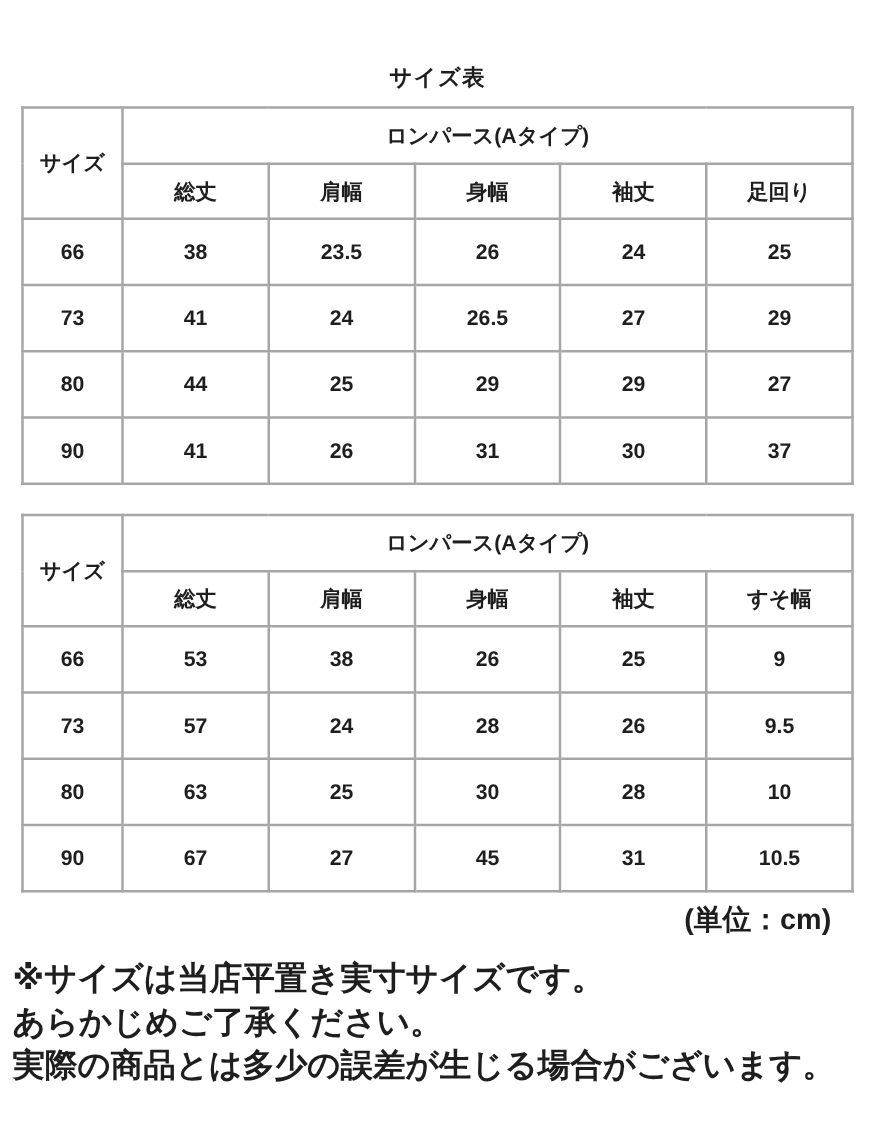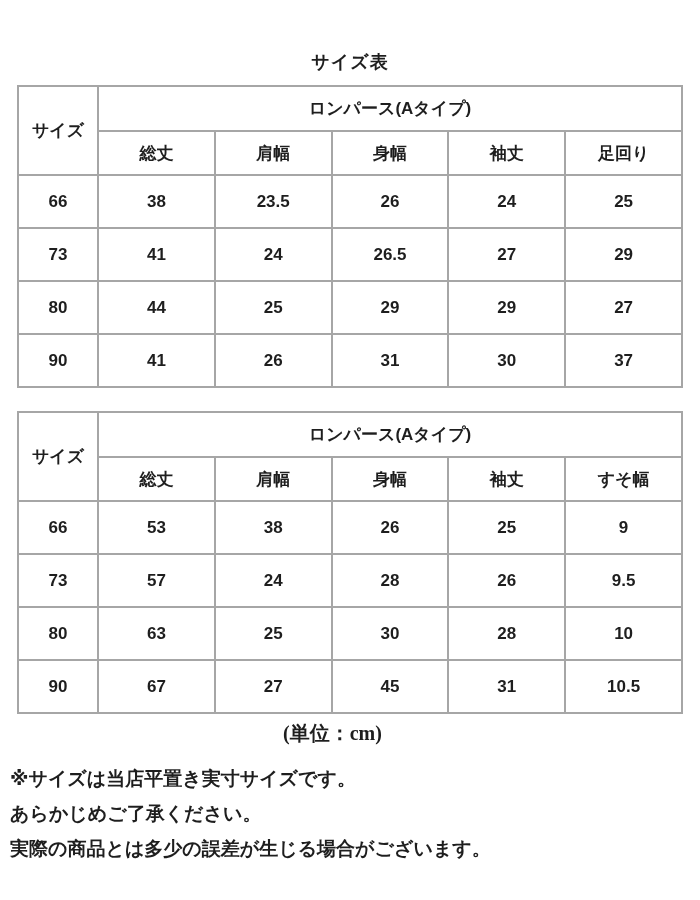--- a/index.html
+++ b/index.html
@@ -41,27 +41,26 @@
   }
   table.size-table col.size-col { width: 80px; }
   tr.type-row   { height: 45px; }
   tr.head-row   { height: 44px; margin-top: 12px; }
   tr.data-row   { height: 53px; }
   .table-a { margin-top: 11px; }
   .table-b { margin-top: 23px; }
   .unit-note {
     margin-top: 6px;
     width: 665px;
-    text-align: center;
-    font-size: 20px;
-    font-family: Liberation Serif, serif;
+    text-align: right;
+    font-size: 23px;
   }
   .notes {
     margin: 14px 0 0 10px;
-    font-size: 19px;
+    font-size: 26px;
     line-height: 35px;
   }
 </style>
 </head>
 <body>
 
 <div class="page">
 
   <div class="title">サイズ表</div>
 

